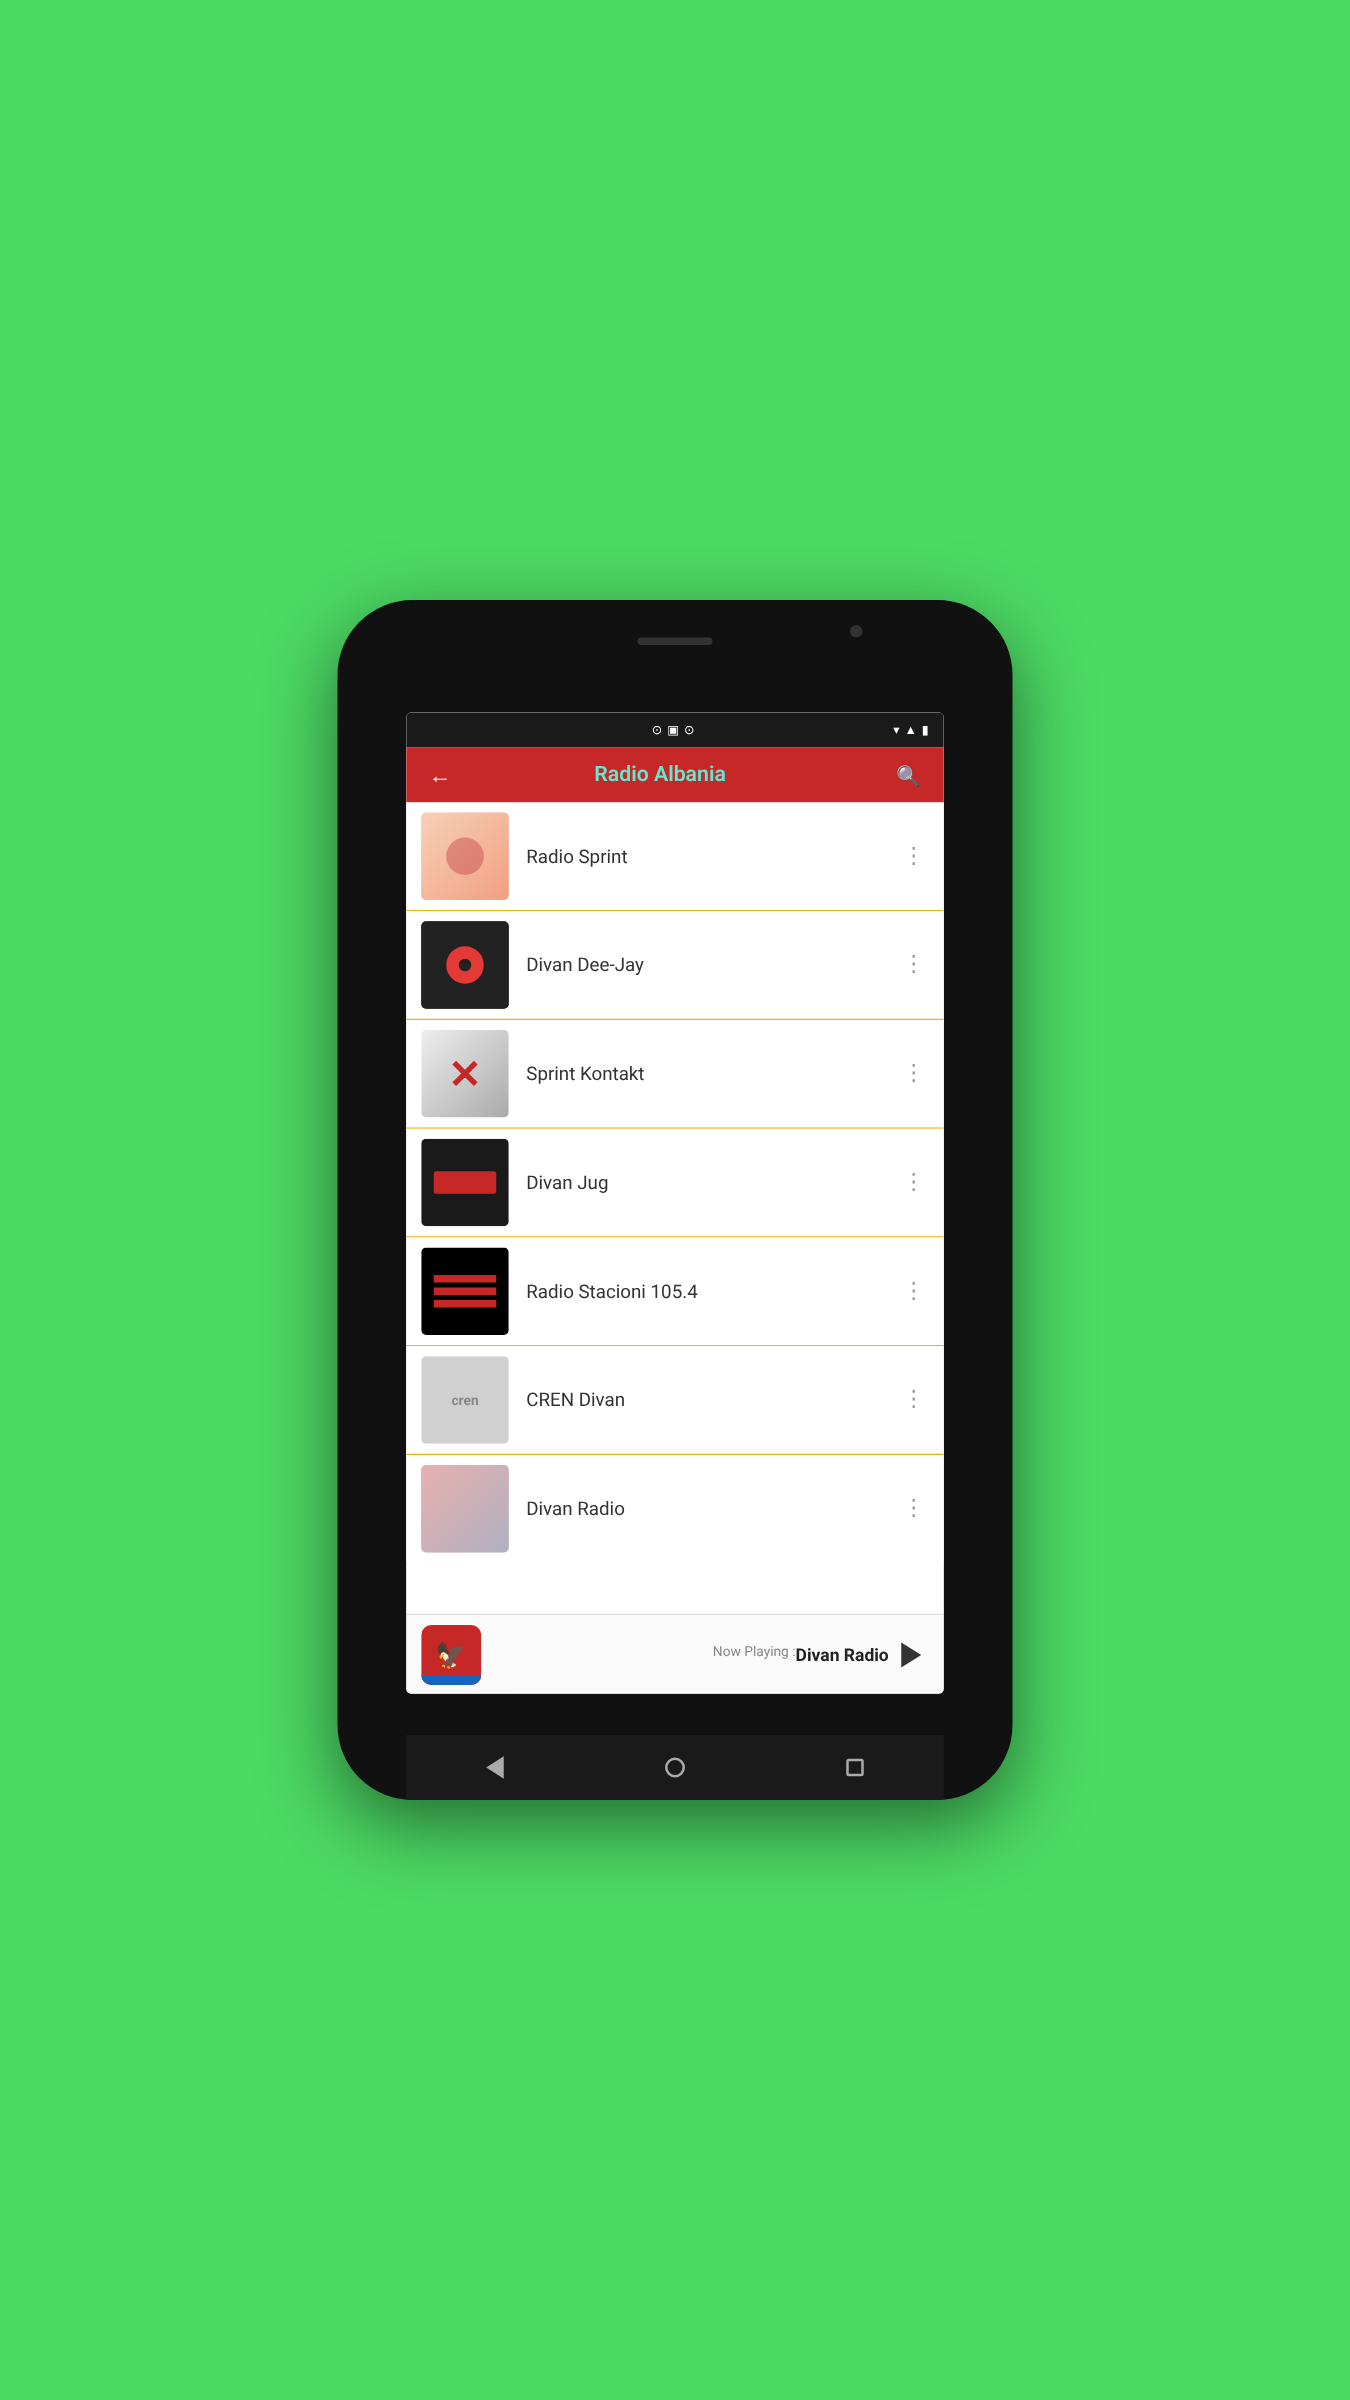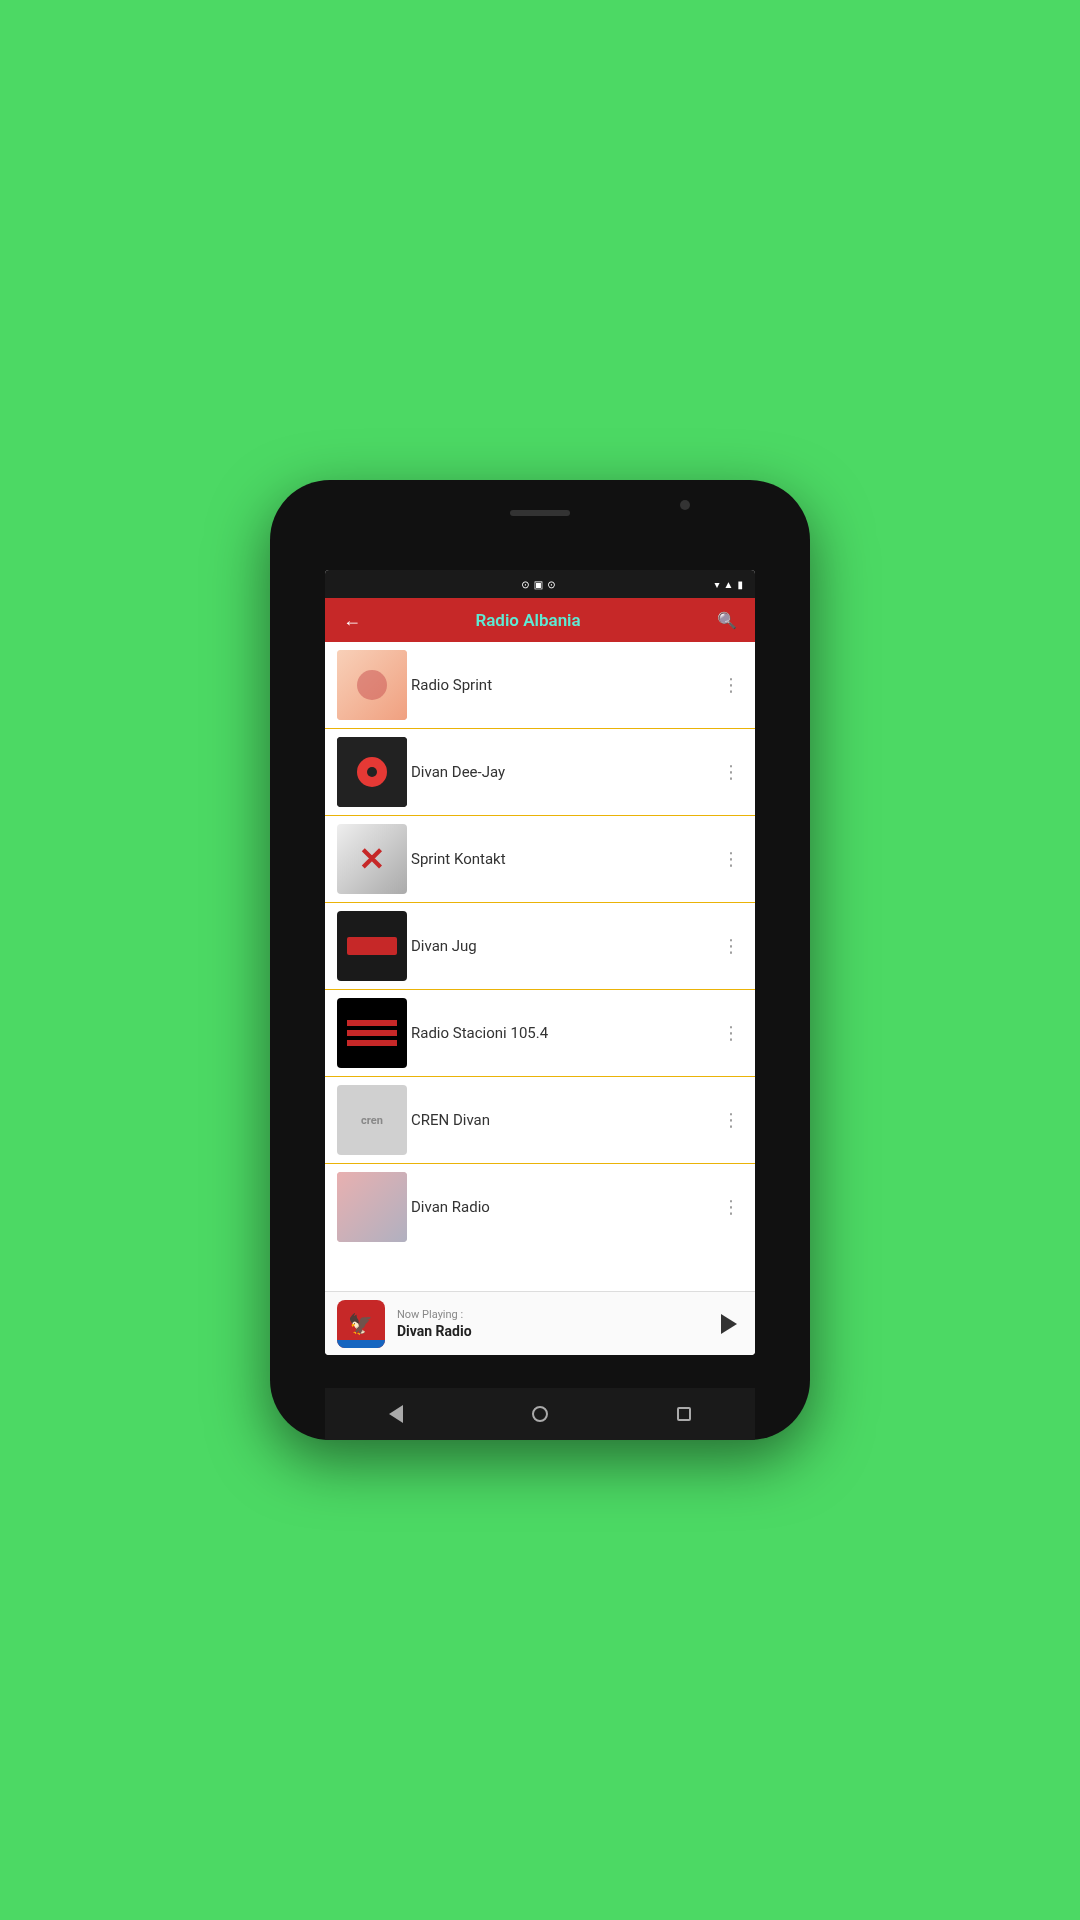--- a/index.html
+++ b/index.html
@@ -126,21 +126,21 @@
 
     .station-item:last-child {
       border-bottom: none;
     }
 
     .station-thumb {
       width: 70px;
       height: 70px;
       border-radius: 4px;
       flex-shrink: 0;
-      margin-right: 4px;
+      margin-right: 14px;
       overflow: hidden;
       display: flex;
       align-items: center;
       justify-content: center;
     }
 
     .thumb-sprint {
       background: linear-gradient(135deg, #f8d7c4, #e8a090);
     }
 
@@ -354,21 +354,22 @@
       width: 100%;
       height: 8px;
       background: #1565c0;
       position: absolute;
       bottom: 0;
     }
 
     .np-text {
       flex: 1;
       display: flex;
-      flex-direction: column;
+      flex-direction: row;
+      justify-content: flex-end;
     }
 
     .np-label {
       font-size: 11px;
       color: #888;
     }
 
     .np-station-name {
       font-size: 14px;
       font-weight: 700;

